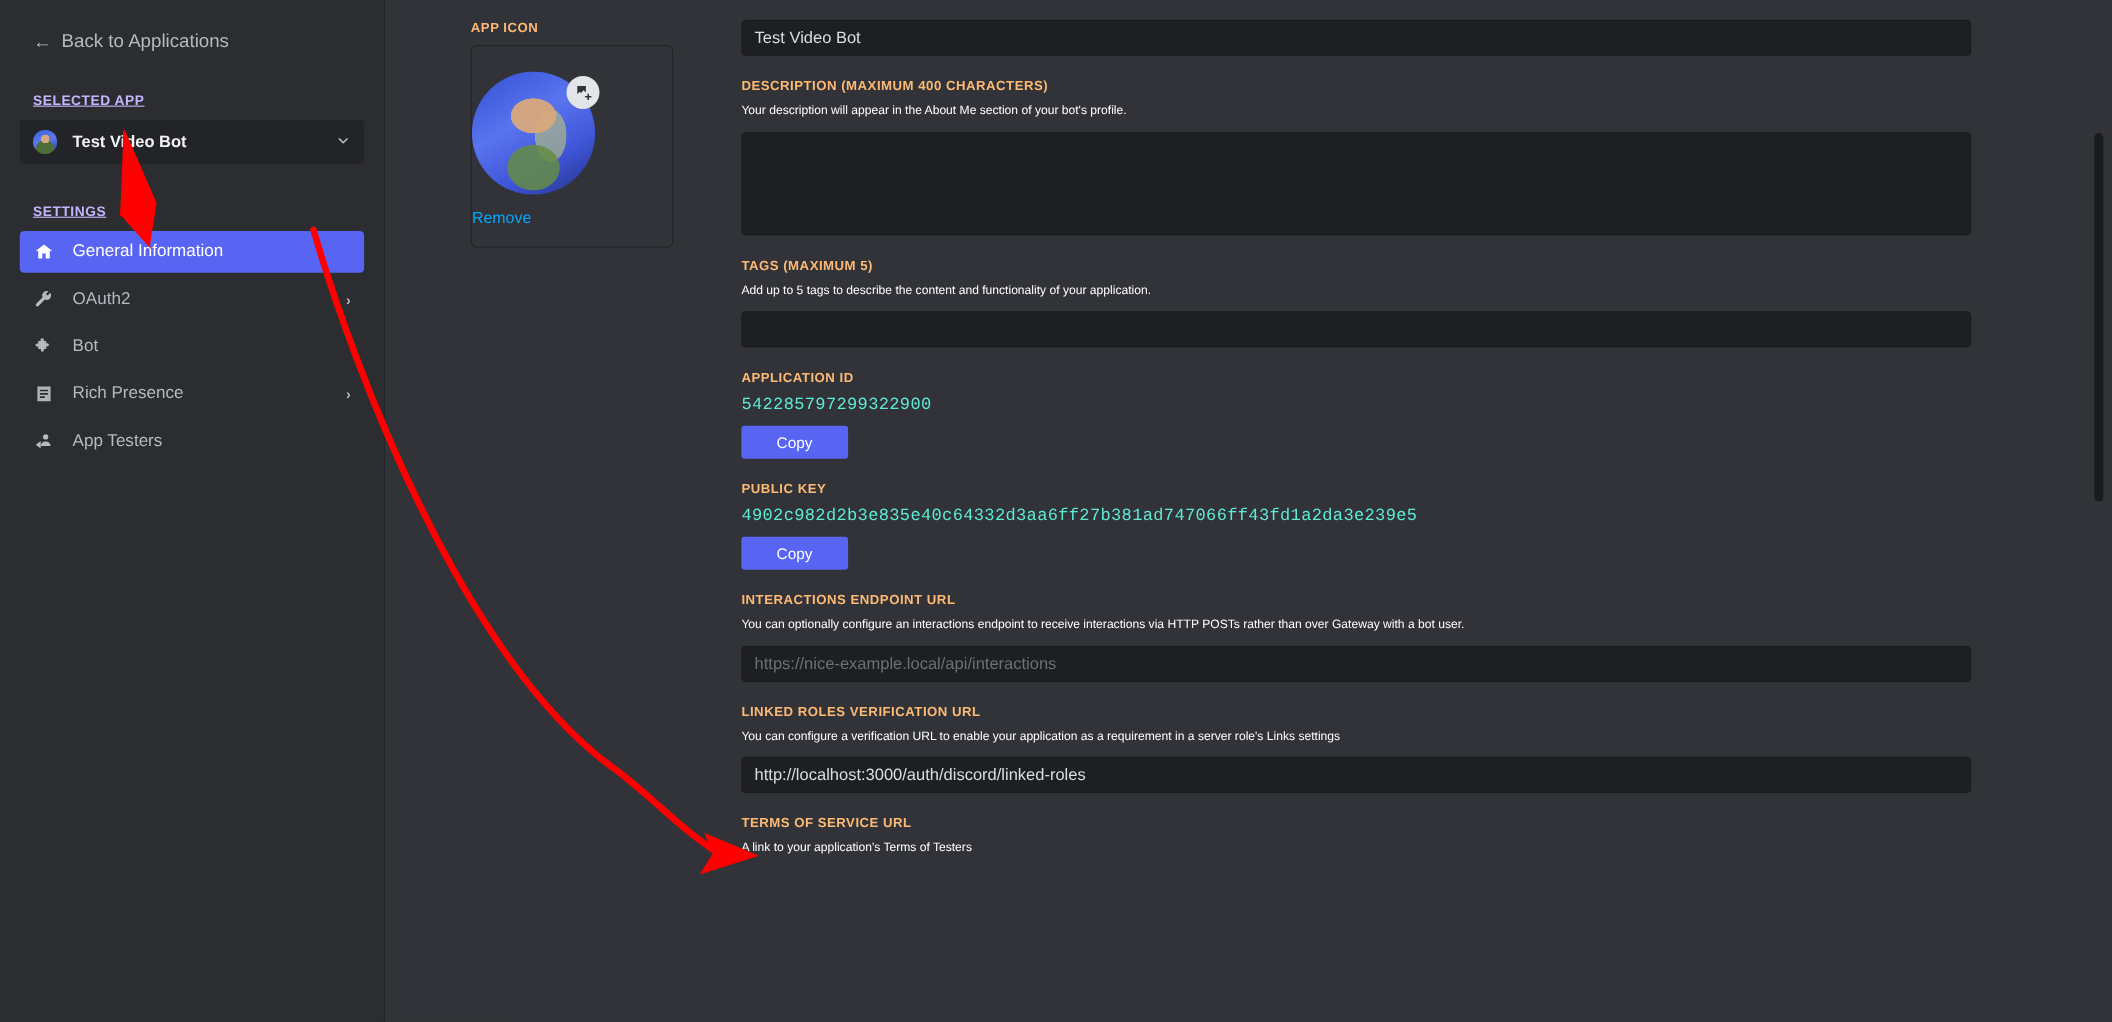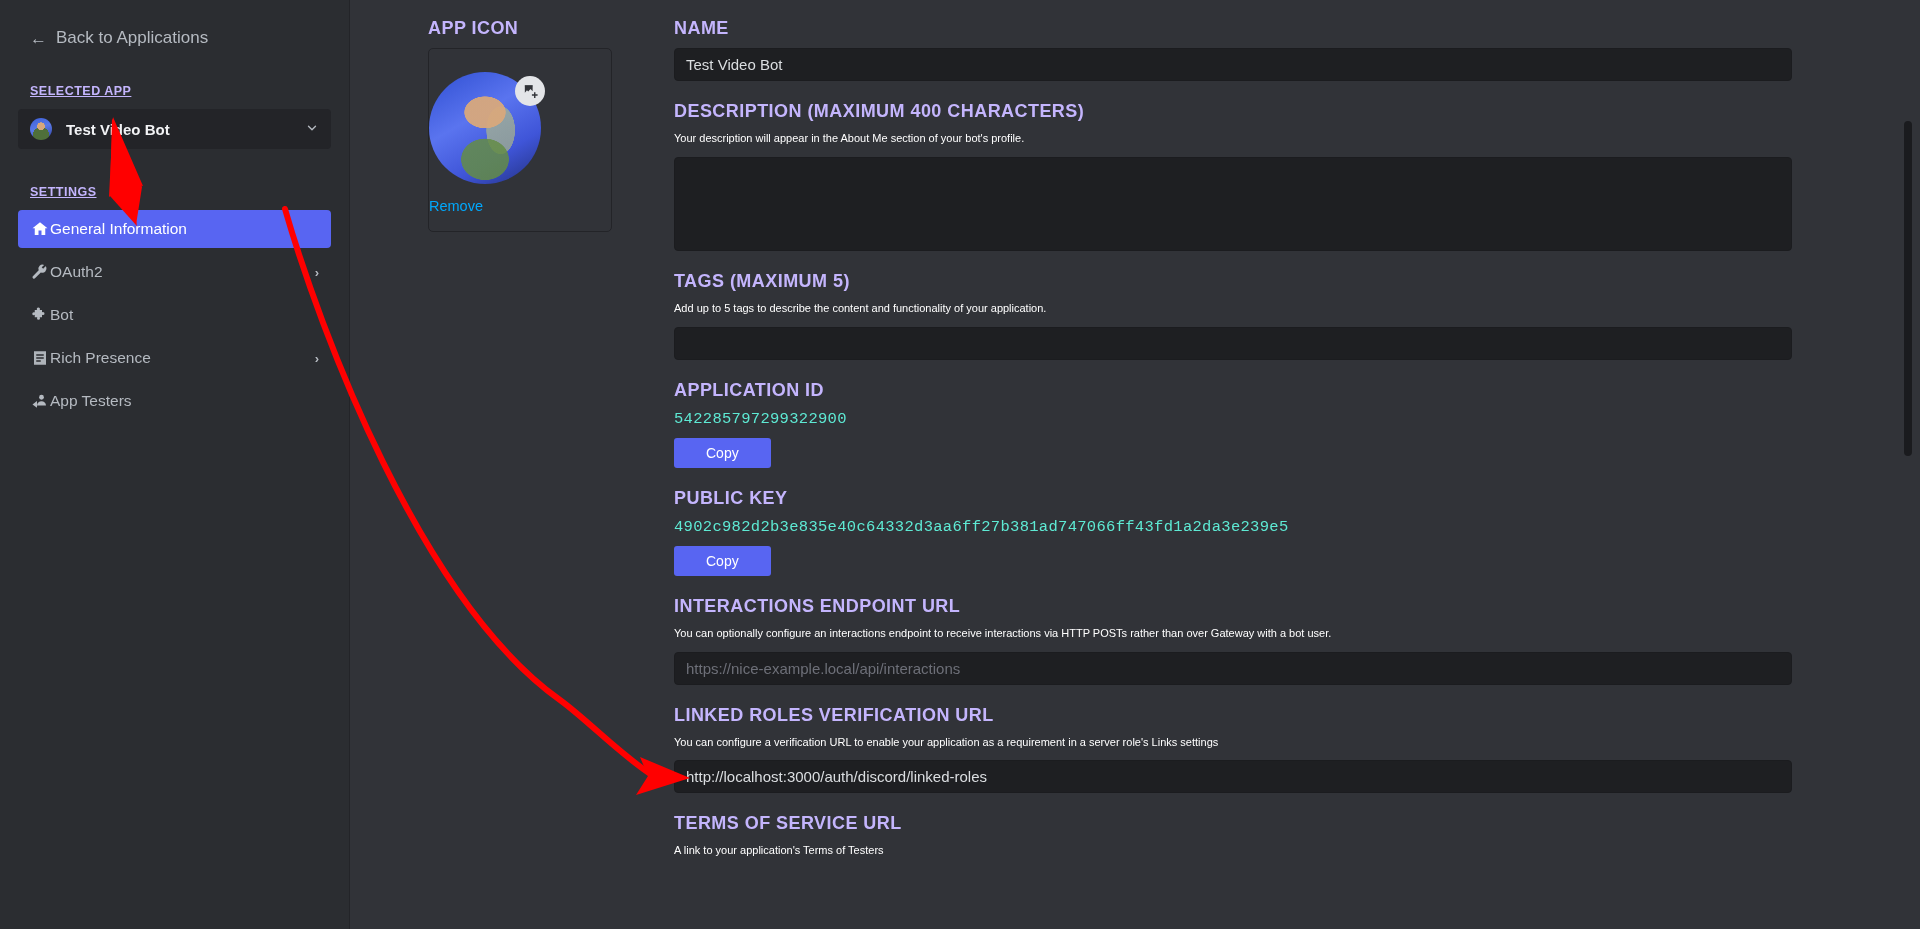--- a/index.html
+++ b/index.html
@@ -72,41 +72,41 @@
     color: #b5bac1;
     cursor: pointer;
   }
   .nav-item.active { background: #5865f2; color: #fff; }
   .nav-item .nav-icon {
     width: 20px; height: 20px; flex: 0 0 20px;
     display: flex; align-items: center; justify-content: center;
   }
   .nav-item .nav-icon svg { width: 18px; height: 18px; fill: currentColor; }
   .nav-item.active .nav-icon svg { fill: #fff; }
-  .nav-label { font-size: 15.5px; flex: 1; }
+  .nav-label { margin-left: 16px; font-size: 15.5px; flex: 1; }
   .chev-right { font-size: 13px; color: #b5bac1; font-weight: 600; }
 
   
   .main {
     flex: 1; height: 929px;
     background: #313338;
     position: relative;
     overflow: hidden;
   }
   .main-inner {
     display: flex;
     padding: 18px 56px 0 78px;
     gap: 20px;
   }
   .col-icon { width: 226px; flex: 0 0 226px; }
   .col-form { flex: 1; max-width: 1118px; }
 
   .field-label {
-    color: #c4b5fd;
-    font-size: 18px;
+    color: #fdba74;
+    font-size: 12px;
     font-weight: bold;
     letter-spacing: .45px;
     text-transform: uppercase;
     margin-bottom: 9px;
   }
   .field-help {
     color: #ffffff;
     font-size: 11px;
     margin-bottom: 11px;
     line-height: 1.35;
@@ -309,21 +309,20 @@
                 </svg>
             </span>
           </div>
           <div class="remove-link">Remove</div>
         </div>
       </div>
 
       <div class="col-form">
 
         <div class="group">
-          <div class="field-label">NAME</div>
           <div class="input">Test Video Bot</div>
         </div>
 
         <div class="group">
           <div class="field-label">DESCRIPTION (MAXIMUM 400 CHARACTERS)</div>
           <div class="field-help">Your description will appear in the About Me section of your bot's profile.</div>
           <div class="textarea"></div>
         </div>
 
         <div class="group">

